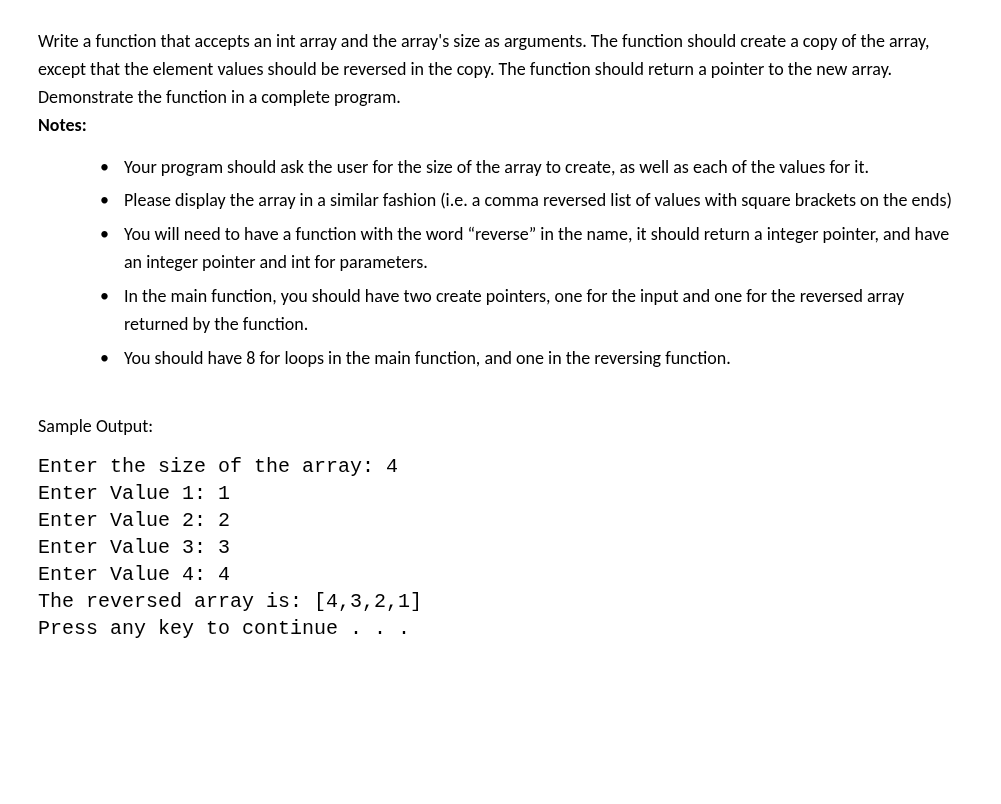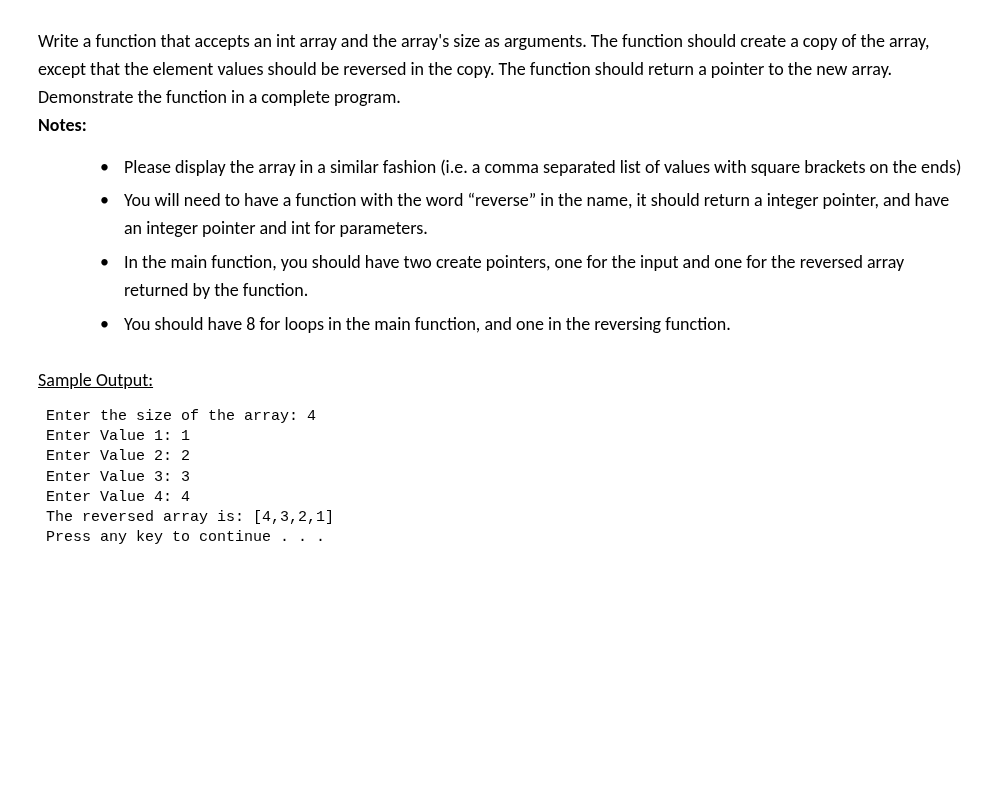--- a/index.html
+++ b/index.html
@@ -32,41 +32,41 @@
     }
     ul.notes-list li::before {
       content: "\2022";
       position: absolute;
       left: 0;
       top: 0;
       font-size: 18px;
       color: #000;
     }
     .sample-heading {
-      margin-top: 28px;
+      margin-top: 40px;
       margin-bottom: 12px;
-      text-decoration: underline;
     }
     .sample-output {
       font-family: "Courier New", Courier, monospace;
-      font-size: 15px;
+      font-size: 20px;
       white-space: pre;
       line-height: 1.35;
-      margin: 8px;
+      margin: 0;
     }
   </style>
 </head>
 <body>
 
 <div class="intro">Write a function that accepts an int array and the array's size as arguments.  The function should create a copy of the array, except that the element values should be reversed in the copy.  The function should return a pointer to the new array.  Demonstrate the function in a complete program.</div>
 
 <div class="notes-heading">Notes:</div>
 
 <ul class="notes-list">
-  <li>Please display the array in a similar fashion (i.e. a comma separated list of values with square brackets on the ends)</li>
+  <li>Your program should ask the user for the size of the array to create, as well as each of the values for it.</li>
+  <li>Please display the array in a similar fashion (i.e. a comma reversed list of values with square brackets on the ends)</li>
   <li>You will need to have a function with the word “reverse” in the name, it should return a integer pointer, and have an integer pointer and int for parameters.</li>
   <li>In the main function, you should have two create pointers, one for the input and one for the reversed array returned by the function.</li>
   <li>You should have 8 for loops in the main function, and one in the reversing function.</li>
 </ul>
 
 <div class="sample-heading">Sample Output:</div>
 
 <pre class="sample-output">Enter the size of the array: 4
 Enter Value 1: 1
 Enter Value 2: 2

